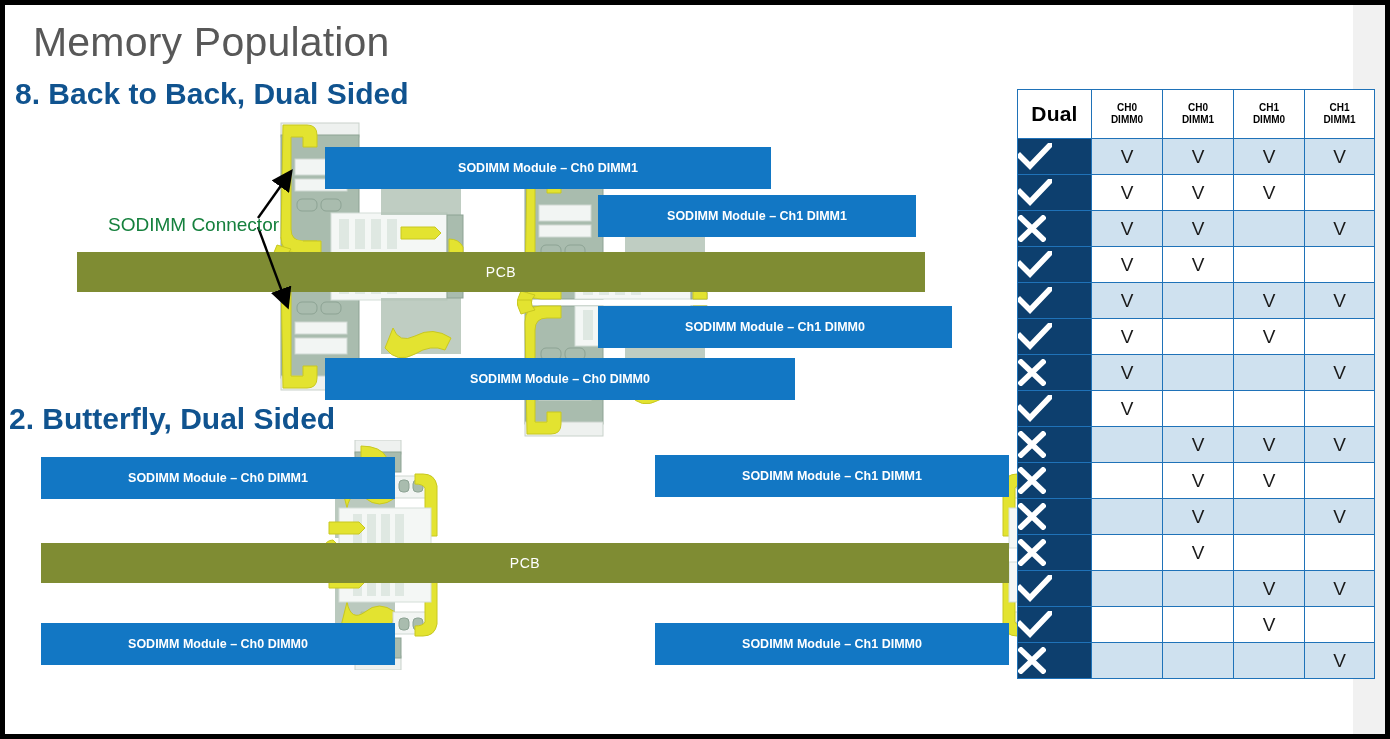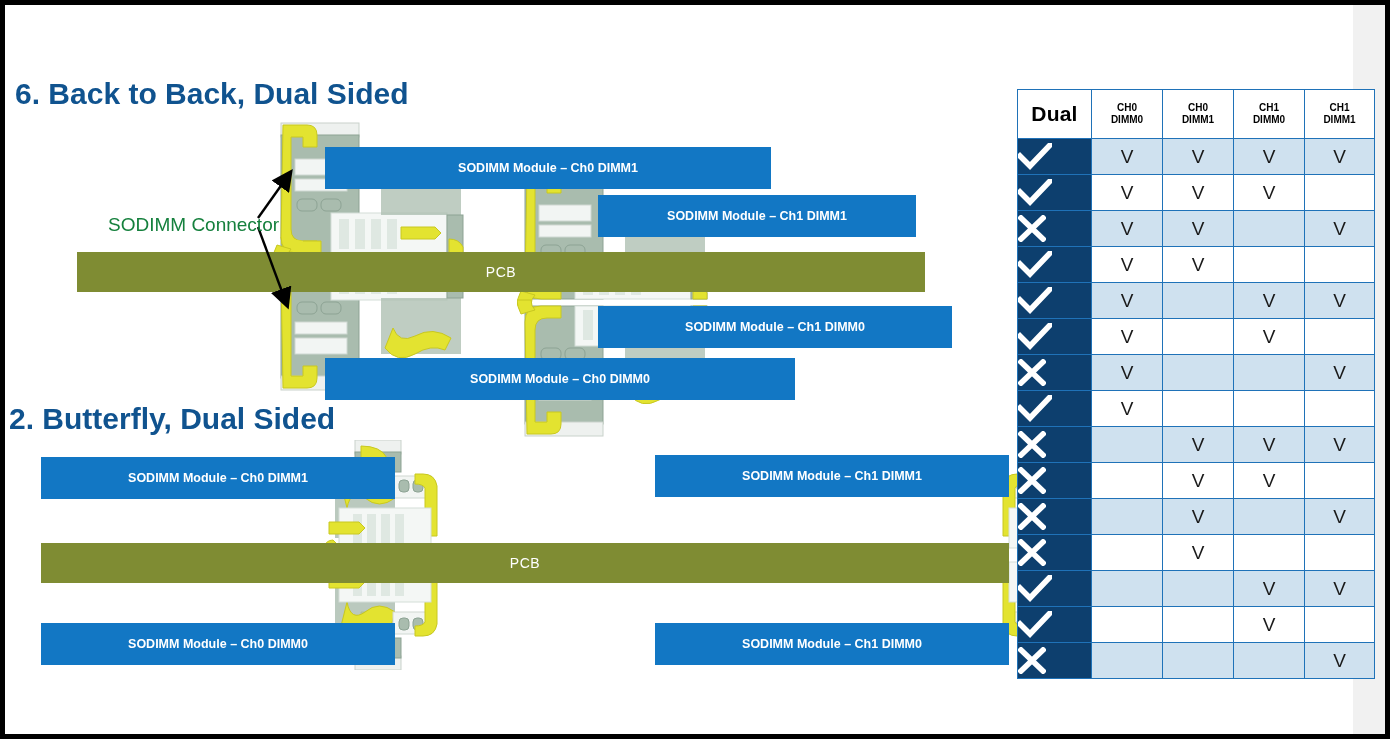--- a/index.html
+++ b/index.html
@@ -103,21 +103,22 @@
   .glyph{display:block;line-height:0;margin:0 auto;}
   .glyph svg{display:block;}
 </style>
 </head>
 <body>
 
 <div id="slide">
 
   <div id="right-band"></div>
 
-  <div id="sec1-title" class="section-title">6. Back to Back, Dual Sided</div>
+  <div id="title">Memory Population</div>
+  <div id="sec1-title" class="section-title">8. Back to Back, Dual Sided</div>
   <div id="sec2-title" class="section-title">2. Butterfly, Dual Sided</div>
 
   <div class="connector-wrap" style="left:268px;top:114px;width:250px;height:275px;">
     <svg width="250" height="275" viewBox="0 0 250 275" xmlns="http://www.w3.org/2000/svg">
       <g>
 
         <rect x="8" y="4" width="78" height="14" fill="#eef1ef" stroke="#c9d2cb" stroke-width="1"></rect>
         <rect x="8" y="16" width="78" height="118" fill="#a9bcae" stroke="#8da394" stroke-width="1"></rect>
         <rect x="22" y="40" width="52" height="16" fill="#f2f5f3" stroke="#cfd8d2" stroke-width="1"></rect>
         <rect x="22" y="60" width="52" height="12" fill="#f2f5f3" stroke="#cfd8d2" stroke-width="1"></rect>

